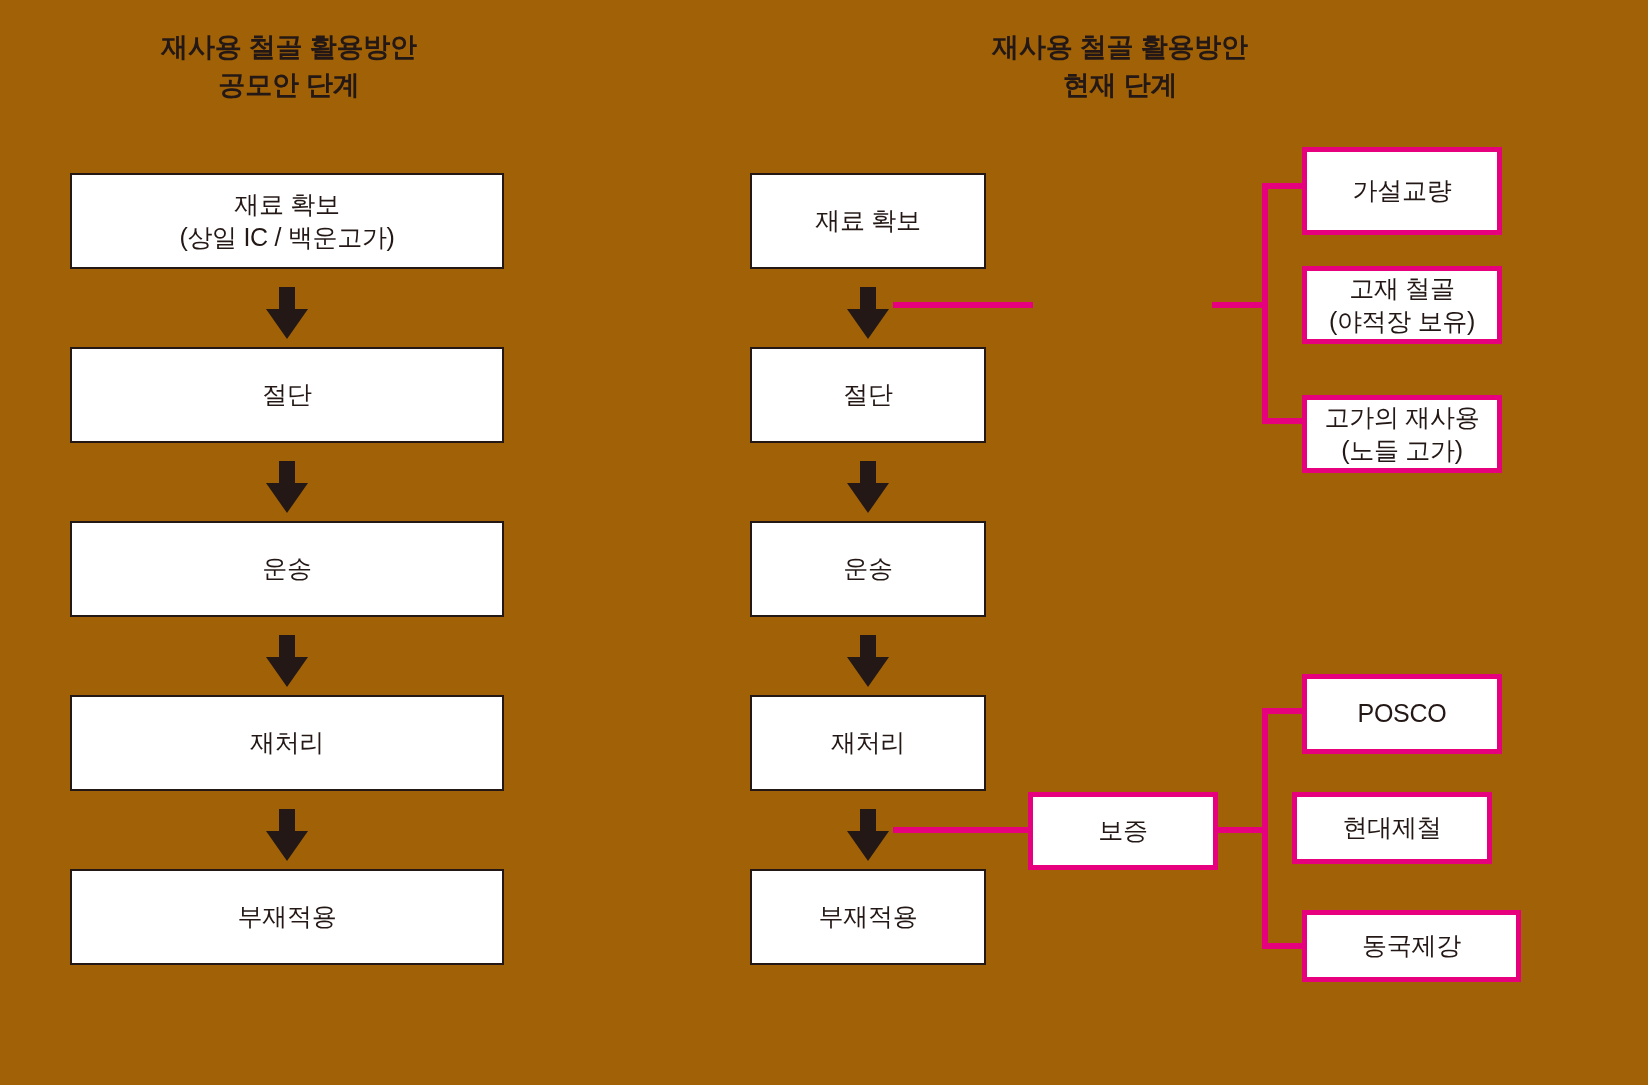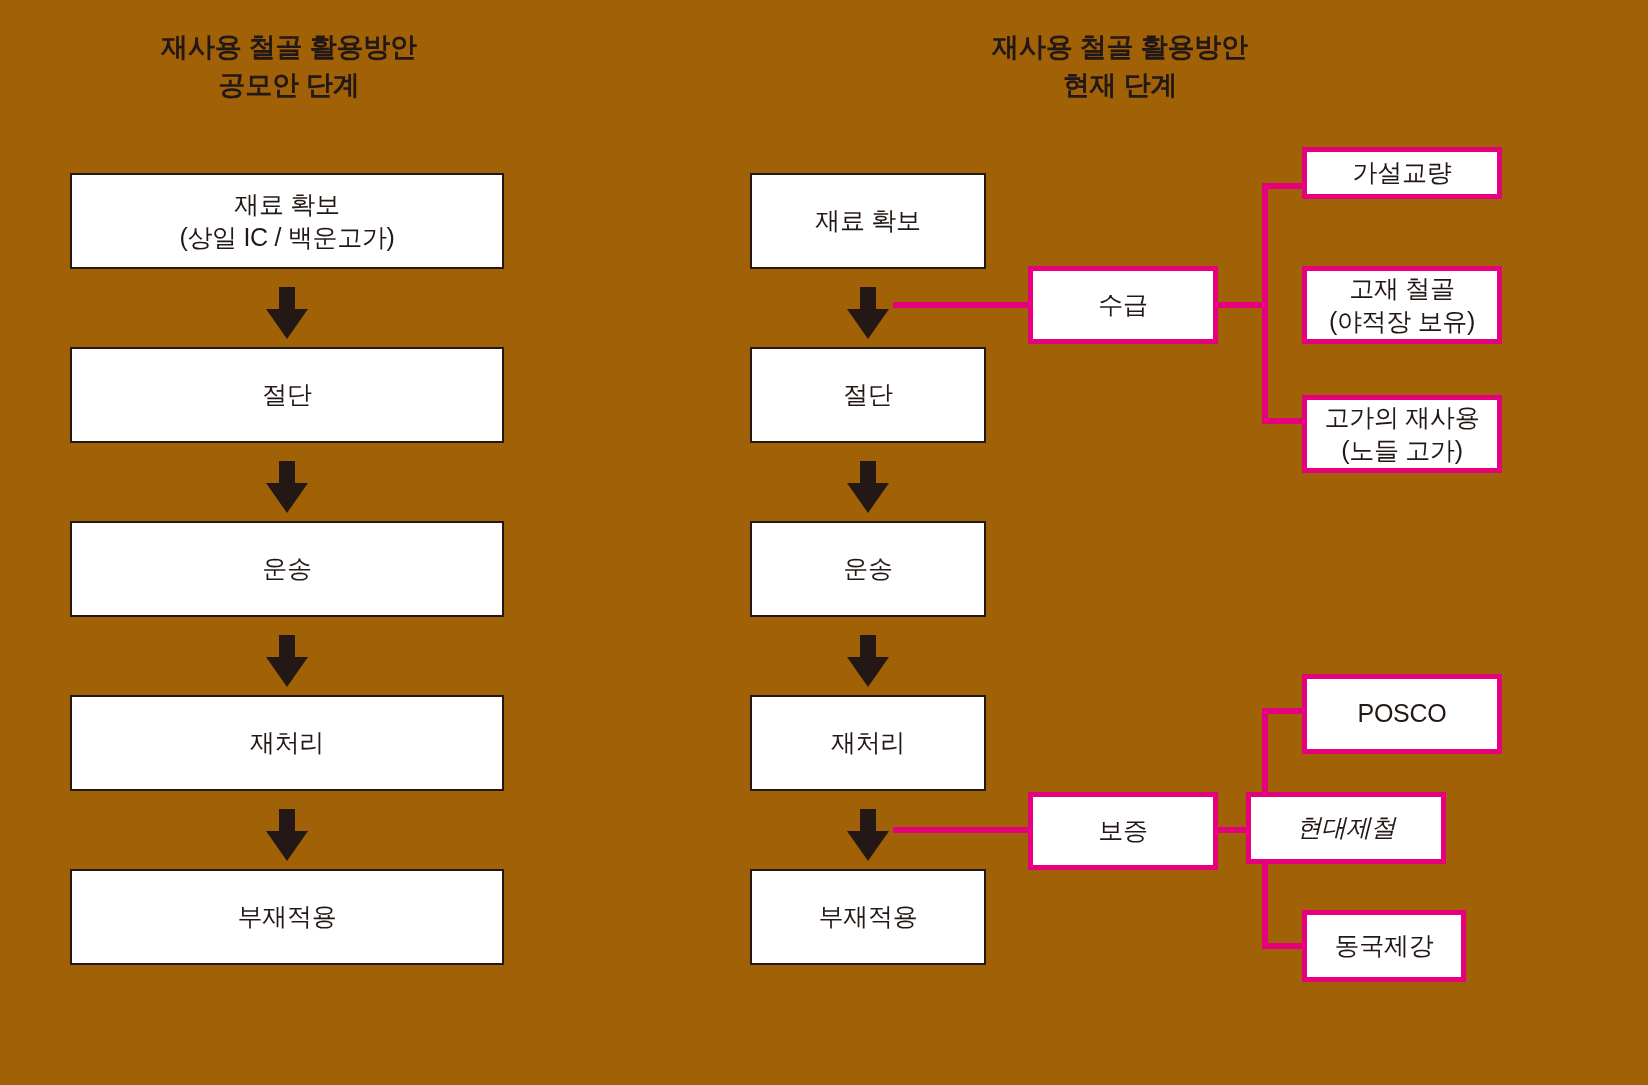--- a/index.html
+++ b/index.html
@@ -154,33 +154,32 @@
 
   <div class="pline h" style="left:893px; top:302px; width:140px;"></div>
 
   <div class="pline h" style="left:1212px; top:302px; width:56px;"></div>
 
   <div class="pline v" style="left:1262px; top:186px; width:6px; height:238px;"></div>
 
   <div class="pline h" style="left:1262px; top:183px; width:46px;"></div>
   <div class="pline h" style="left:1262px; top:418px; width:46px;"></div>
 
-  <div class="box pink" style="left:1302px; top:147px; width:200px; height:52px;">가설교량</div>
+  <div class="box pink" style="left:1302px; top:147px; width:200px; height:88px;">가설교량</div>
   <div class="box pink" style="left:1302px; top:266px; width:200px; height:78px;">고재 철골
 (야적장 보유)</div>
   <div class="box pink" style="left:1302px; top:383px; width:200px; height:78px;margin-top:12px;">고가의 재사용
 (노들 고가)</div>
 
-  <div class="box pink" style="left:1028px; top:266px; width:190px; height:78px;">수급</div>
 
   <div class="pline h" style="left:893px; top:827px; width:140px;"></div>
   <div class="pline h" style="left:1212px; top:827px; width:56px;"></div>
   <div class="pline v" style="left:1262px; top:711px; width:6px; height:238px;"></div>
   <div class="pline h" style="left:1262px; top:708px; width:46px;"></div>
   <div class="pline h" style="left:1262px; top:943px; width:46px;"></div>
 
   <div class="box pink" style="left:1302px; top:674px; width:200px; height:80px;">POSCO</div>
-  <div class="box pink" style="left:1246px; top:792px; width:200px; height:72px;font-style:italic;">현대제철</div>
-  <div class="box pink" style="left:1302px; top:910px; width:164px; height:72px;">동국제강</div>
+  <div class="box pink" style="left:1292px; top:792px; width:200px; height:72px;">현대제철</div>
+  <div class="box pink" style="left:1302px; top:910px; width:219px; height:72px;">동국제강</div>
 
   <div class="box pink" style="left:1028px; top:792px; width:190px; height:78px;">보증</div>
 
 </div>
 
 </body></html>

